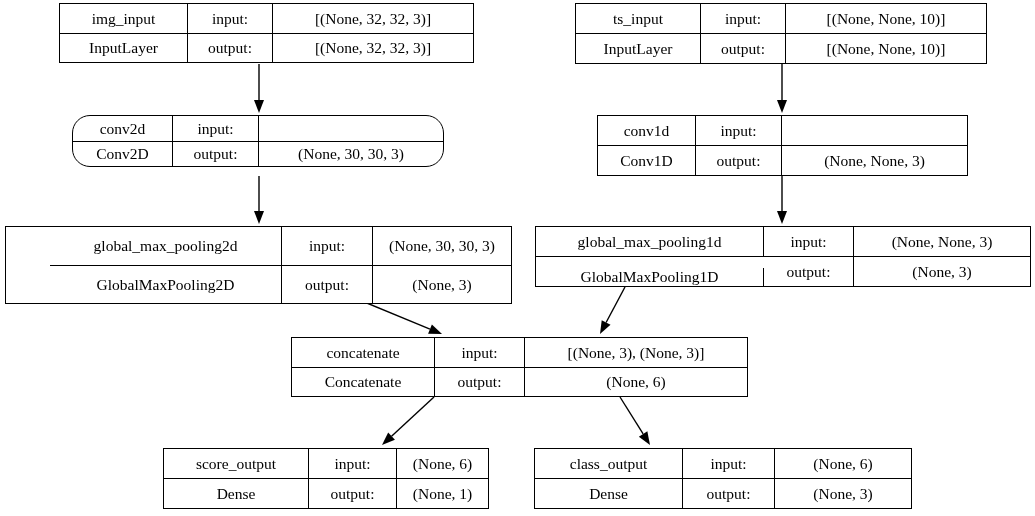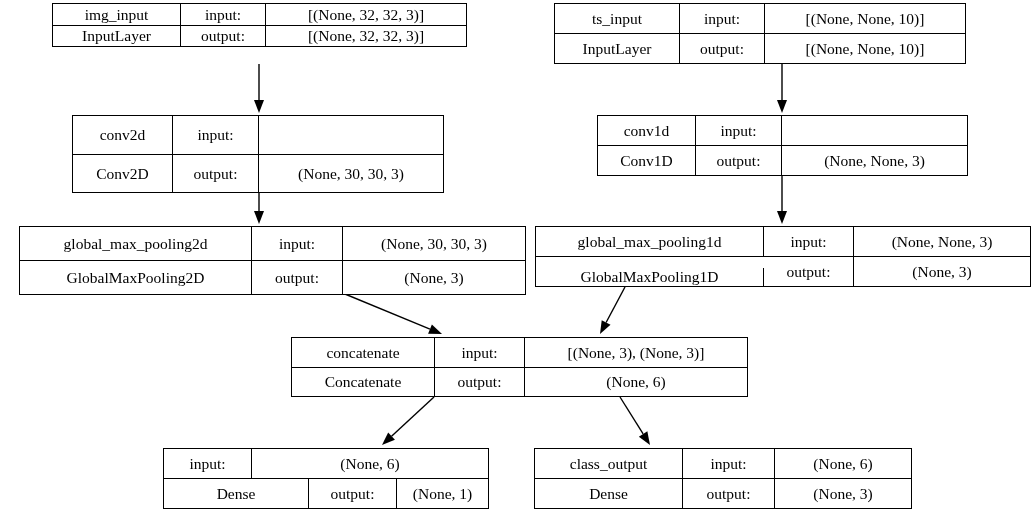--- a/index.html
+++ b/index.html
@@ -91,45 +91,45 @@
       <g>
         <line x1="434" y1="397" x2="391.5524447801573" y2="436.18235866447014" stroke="#000000" stroke-width="1.4"></line>
         <polygon points="388.161044266492,432.50834144133273 394.9438452938226,439.85637588760756 382,445" fill="#000000"></polygon>
       </g>
       <g>
         <line x1="620" y1="397" x2="643.1100137799586" y2="433.97602204793384" stroke="#000000" stroke-width="1.4"></line>
         <polygon points="638.8700222599332,436.62601674794973 647.3500052999841,431.32602734791794 650,445" fill="#000000"></polygon>
       </g>
     </svg>
   <div id="nodes">
-      <div class="node" style="left: 52px; top: 3px; width: 415px; height: 44px; text-align: right;">
+      <div class="node" style="left: 59px; top: 3px; width: 415px; height: 60px; text-align: right;">
         <div class="node-row top">
           <div class="cell c-name" style="width: 128px; flex: 0 0 128px;">img_input</div>
           <div class="cell c-io" style="width: 85px; flex: 0 0 85px;">input:</div>
           <div class="cell c-shape" style="flex: 1 1 auto;">[(None, 32, 32, 3)]</div>
         </div>
         <div class="node-row bottom">
           <div class="cell c-name" style="width: 128px; flex: 0 0 128px;">InputLayer</div>
           <div class="cell c-io" style="width: 85px; flex: 0 0 85px;">output:</div>
           <div class="cell c-shape" style="flex: 1 1 auto;">[(None, 32, 32, 3)]</div>
         </div>
       </div>
-      <div class="node" style="left: 554px; top: 3px; width: 412px; height: 61px;">
+      <div class="node" style="left: 575px; top: 3px; width: 412px; height: 61px;">
         <div class="node-row top">
           <div class="cell c-name" style="width: 125px; flex: 0 0 125px;">ts_input</div>
           <div class="cell c-io" style="width: 85px; flex: 0 0 85px;">input:</div>
           <div class="cell c-shape" style="flex: 1 1 auto;">[(None, None, 10)]</div>
         </div>
         <div class="node-row bottom">
           <div class="cell c-name" style="width: 125px; flex: 0 0 125px;">InputLayer</div>
           <div class="cell c-io" style="width: 85px; flex: 0 0 85px;">output:</div>
           <div class="cell c-shape" style="flex: 1 1 auto;">[(None, None, 10)]</div>
         </div>
       </div>
-      <div class="node" style="left: 72px; top: 115px; width: 372px; height: 78px;">
+      <div class="node" style="left: 72px; top: 115px; width: 372px; height: 52px; border-radius: 18px;">
         <div class="node-row top">
           <div class="cell c-name" style="width: 100px; flex: 0 0 100px;">conv2d</div>
           <div class="cell c-io" style="width: 86px; flex: 0 0 86px;">input:</div>
         </div>
         <div class="node-row bottom">
           <div class="cell c-name" style="width: 100px; flex: 0 0 100px;">Conv2D</div>
           <div class="cell c-io" style="width: 86px; flex: 0 0 86px;">output:</div>
           <div class="cell c-shape" style="flex: 1 1 auto;">(None, 30, 30, 3)</div>
         </div>
       </div>
@@ -137,21 +137,21 @@
         <div class="node-row top">
           <div class="cell c-name" style="width: 98px; flex: 0 0 98px;">conv1d</div>
           <div class="cell c-io" style="width: 86px; flex: 0 0 86px;">input:</div>
         </div>
         <div class="node-row bottom">
           <div class="cell c-name" style="width: 98px; flex: 0 0 98px;">Conv1D</div>
           <div class="cell c-io" style="width: 86px; flex: 0 0 86px;">output:</div>
           <div class="cell c-shape" style="flex: 1 1 auto;">(None, None, 3)</div>
         </div>
       </div>
-      <div class="node" style="left: 19px; top: 226px; width: 507px; height: 69px;">
+      <div class="node" style="left: 5px; top: 226px; width: 507px; height: 78px; padding-left: 44px;">
         <div class="node-row top">
           <div class="cell c-name" style="width: 232px; flex: 0 0 232px;">global_max_pooling2d</div>
           <div class="cell c-io" style="width: 91px; flex: 0 0 91px;">input:</div>
           <div class="cell c-shape" style="flex: 1 1 auto;">(None, 30, 30, 3)</div>
         </div>
         <div class="node-row bottom">
           <div class="cell c-name" style="width: 232px; flex: 0 0 232px;">GlobalMaxPooling2D</div>
           <div class="cell c-io" style="width: 91px; flex: 0 0 91px;">output:</div>
           <div class="cell c-shape" style="flex: 1 1 auto;">(None, 3)</div>
         </div>
@@ -175,20 +175,21 @@
           <div class="cell c-shape" style="flex: 1 1 auto;">[(None, 3), (None, 3)]</div>
         </div>
         <div class="node-row bottom">
           <div class="cell c-name" style="width: 143px; flex: 0 0 143px;">Concatenate</div>
           <div class="cell c-io" style="width: 90px; flex: 0 0 90px;">output:</div>
           <div class="cell c-shape" style="flex: 1 1 auto;">(None, 6)</div>
         </div>
       </div>
       <div class="node" style="left: 163px; top: 448px; width: 326px; height: 61px;">
         <div class="node-row top">
+          <div class="cell c-name" style="width: 145px; flex: 0 0 145px;">score_output</div>
           <div class="cell c-io" style="width: 88px; flex: 0 0 88px;">input:</div>
           <div class="cell c-shape" style="flex: 1 1 auto;">(None, 6)</div>
         </div>
         <div class="node-row bottom">
           <div class="cell c-name" style="width: 145px; flex: 0 0 145px;">Dense</div>
           <div class="cell c-io" style="width: 88px; flex: 0 0 88px;">output:</div>
           <div class="cell c-shape" style="flex: 1 1 auto;">(None, 1)</div>
         </div>
       </div>
       <div class="node" style="left: 534px; top: 448px; width: 378px; height: 61px;">

